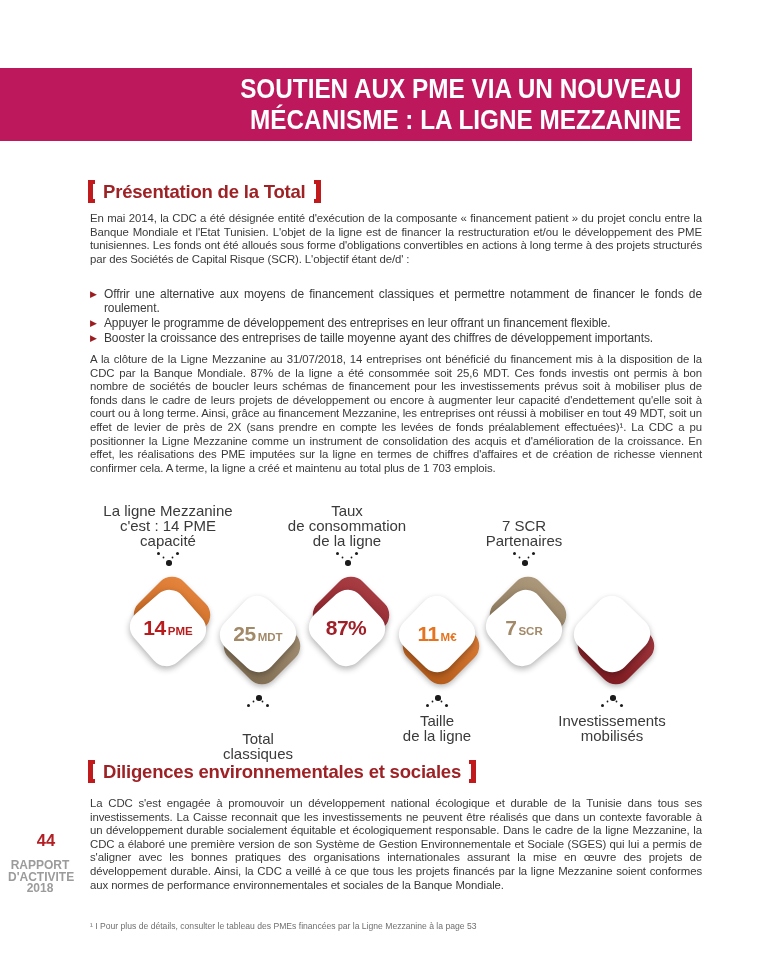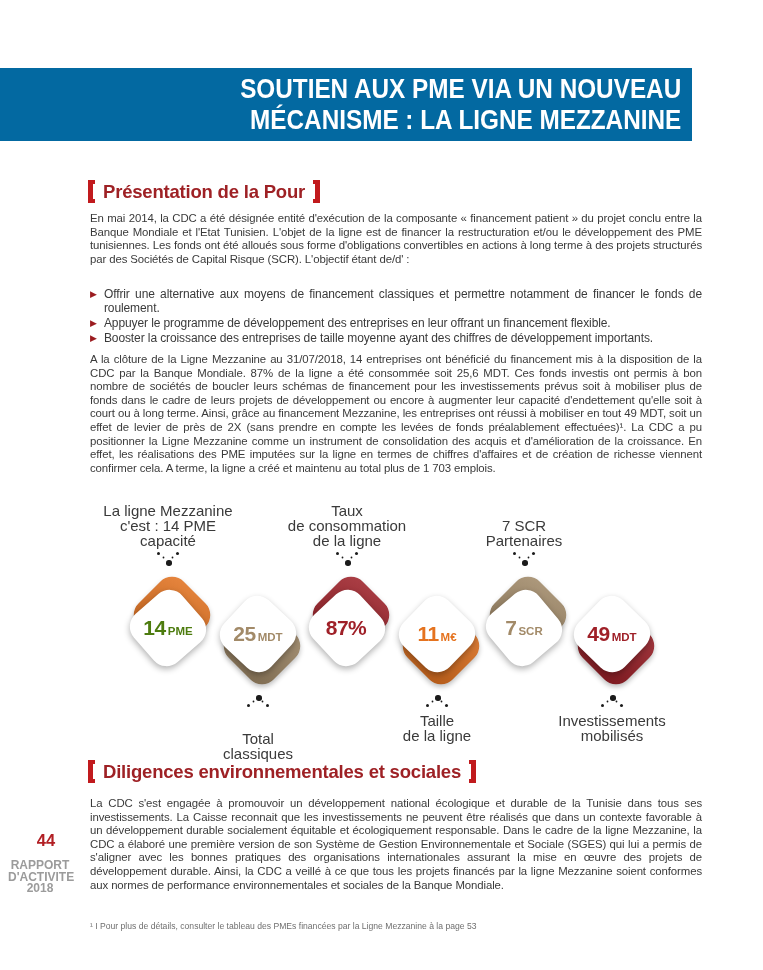--- a/index.html
+++ b/index.html
@@ -5,21 +5,21 @@
   html,body { margin:0; padding:0; background:#e8e8e8; }
   .page {
     position:relative; width:763px; height:970px; margin:0 auto;
     background:#ffffff; font-family:"Liberation Sans", sans-serif;
     overflow:hidden;
   }
 
   
   .banner {
     position:absolute; left:0; top:68px; width:692px; height:73px;
-    background:#0369a1; color:#ffffff; box-sizing:border-box;
+    background:#be185d; color:#ffffff; box-sizing:border-box;
     display:flex; flex-direction:column; justify-content:center;
   }
   .banner-inner {
     text-align:right; padding-right:12px; font-weight:700;
     font-size:27px; line-height:31px; letter-spacing:0;
     transform:scaleX(0.9); transform-origin:100% 50%;
   }
 
   
   .section-heading {
@@ -117,21 +117,21 @@
 
   <div class="banner">
     <div class="banner-inner">
       <div>SOUTIEN AUX PME VIA UN NOUVEAU</div>
       <div>MÉCANISME : LA LIGNE MEZZANINE</div>
     </div>
   </div>
 
   <div class="section-heading" style="top:180px;">
     <span class="bk bk-open"></span>
-    <span>Présentation de la Pour</span>
+    <span>Présentation de la Total</span>
     <span class="bk bk-close"></span>
   </div>
 
   <div class="body-text" style="top:212px;">En mai 2014, la CDC a été désignée entité d'exécution de la composante « financement patient » du projet conclu entre la Banque Mondiale et l'Etat Tunisien. L'objet de la ligne est de financer la restructuration et/ou le développement des PME tunisiennes. Les fonds ont été alloués sous forme d'obligations convertibles en actions à long terme à des projets structurés par des Sociétés de Capital Risque (SCR). L'objectif étant de/d' :</div>
 
   <div class="bullets" style="top:288px;">
     <div class="bullet-row">
       <span class="b-marker">▶</span>
       <span class="b-text">Offrir une alternative aux moyens de financement classiques et permettre notamment de financer le fonds de roulement.</span>
     </div>
@@ -162,21 +162,21 @@
     <div>Partenaires</div>
   </div>
 
   <span class="dots dots-down cd-1"></span>
   <span class="dots dots-down cd-2"></span>
   <span class="dots dots-down cd-3"></span>
 
   <div class="diamond-unit u1 acc-top">
     <div class="d-back" style="background-color: rgb(229, 115, 31);"></div>
     <div class="d-front"></div>
-    <div class="d-text" style="color: #4d7c0f;">
+    <div class="d-text" style="color: #b91c1c;">
       <span class="d-value">14</span><span class="d-unit">PME</span>
     </div>
   </div>
   <div class="diamond-unit u2 acc-bottom">
     <div class="d-back" style="background-color: rgb(162, 138, 104);"></div>
     <div class="d-front"></div>
     <div class="d-text" style="color: rgb(162, 138, 104);">
       <span class="d-value">25</span><span class="d-unit">MDT</span>
     </div>
   </div>
@@ -197,23 +197,20 @@
   <div class="diamond-unit u5 acc-top">
     <div class="d-back" style="background-color: rgb(162, 138, 104);"></div>
     <div class="d-front"></div>
     <div class="d-text" style="color: rgb(162, 138, 104);">
       <span class="d-value">7</span><span class="d-unit">SCR</span>
     </div>
   </div>
   <div class="diamond-unit u6 acc-bottom">
     <div class="d-back" style="background-color: rgb(159, 32, 40);"></div>
     <div class="d-front"></div>
-    <div class="d-text" style="color: rgb(159, 32, 40);">
-      <span class="d-value">49</span><span class="d-unit">MDT</span>
-    </div>
   </div>
 
   <span class="dots dots-up cu-1"></span>
   <span class="dots dots-up cu-2"></span>
   <span class="dots dots-up cu-3"></span>
 
   <div class="ig-label bl-1">
     <div>Total</div>
     <div>classiques</div>
   </div>

